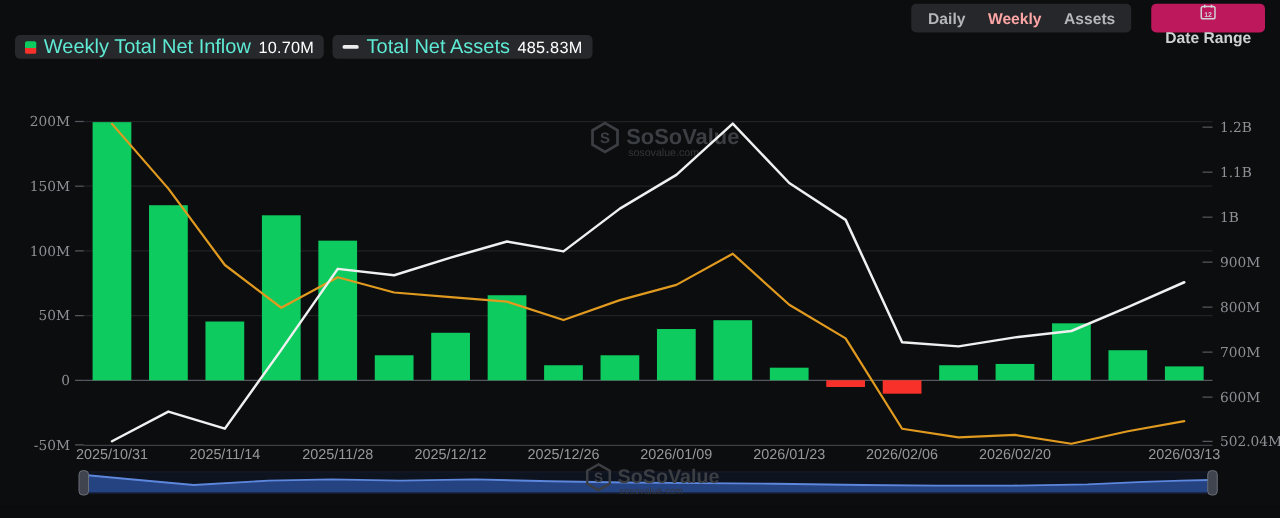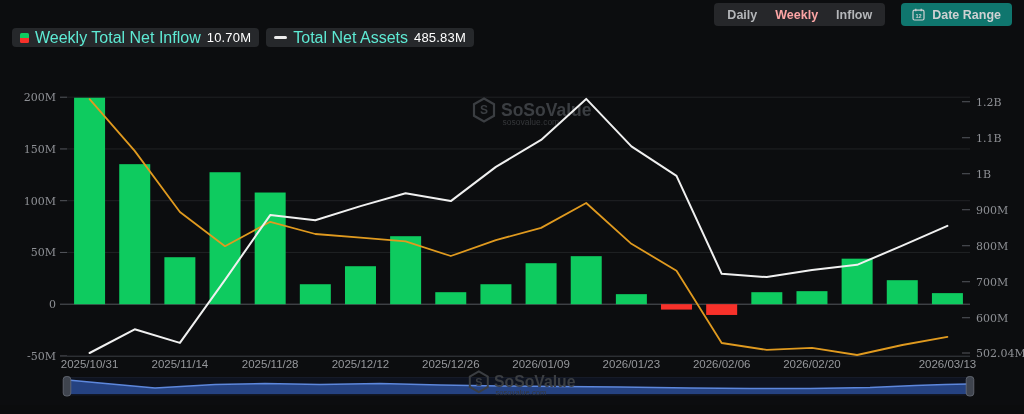--- a/index.html
+++ b/index.html
@@ -5,23 +5,23 @@
   html,body{margin:0;padding:0;background:#0b0c0d;}
   .stage{position:relative;width:1024px;height:405px;background:#0c0d0f;overflow:hidden;
          font-family:"Liberation Sans",sans-serif;-webkit-font-smoothing:antialiased;}
   
   .top-controls{position:absolute;top:3px;right:12px;display:flex;gap:16px;align-items:center;}
   .seg-group{display:flex;align-items:center;gap:4px;background:#26272a;border-radius:4px;
              padding:0 6px;height:23px;}
   .seg-tab{background:transparent;border:none;color:#b4b6b9;font-family:"Liberation Sans",sans-serif;
            font-size:12.5px;font-weight:600;padding:0 7px;height:23px;cursor:pointer;border-radius:3px;}
   .seg-tab.selected{color:#fca5a5;}
-  .date-range{display:flex;align-items:center;gap:7px;background:#0f766e;border:none;border-radius:4px;
+  .date-range{display:flex;align-items:center;gap:7px;background:#be185d;border:none;border-radius:4px;
               height:23px;padding:0 11px;color:#cfd1d3;font-family:"Liberation Sans",sans-serif;
-              font-size:12.5px;font-weight:600;cursor:pointer;}
+              font-size:12.5px;font-weight:600;cursor:pointer;flex-direction:column;}
   .cal{display:inline-flex;line-height:0;}
   
   .legend-row{position:absolute;top:28px;left:12px;display:flex;gap:7px;align-items:center;}
   .chip{display:flex;align-items:center;gap:6px;background:#26282b;border-radius:4px;height:19px;
         padding:0 8px;cursor:pointer;}
   .chip .lbl{color:#5eead4;font-size:16px;white-space:nowrap;}
   .chip .val{color:#ffffff;font-size:13px;font-weight:normal;white-space:nowrap;letter-spacing:.2px;}
   .icon-inflow{width:9px;height:10px;border-radius:1.5px;
                background:linear-gradient(#0ecb5f 0 55%, #f8312a 55% 100%);}
   .dash{width:13px;height:3.5px;border-radius:2px;}
@@ -36,21 +36,21 @@
 </style>
 </head>
 <body>
 
 <div class="stage">
 
   <div class="top-controls">
     <div class="seg-group">
       <button class="seg-tab">Daily</button>
       <button class="seg-tab selected">Weekly</button>
-      <button class="seg-tab">Inflow</button>
+      <button class="seg-tab">Assets</button>
     </div>
     <button class="date-range">
       <span class="cal">
         <svg width="13" height="13" viewBox="0 0 13 13">
           <rect x="1" y="2.2" width="11" height="9.8" rx="1.5" fill="none" stroke="#cfd1d3" stroke-width="1.2"></rect>
           <line x1="3.8" y1="0.8" x2="3.8" y2="3.2" stroke="#cfd1d3" stroke-width="1.2"></line>
           <line x1="9.2" y1="0.8" x2="9.2" y2="3.2" stroke="#cfd1d3" stroke-width="1.2"></line>
           <text x="6.5" y="10.3" text-anchor="middle" font-size="5.6" font-weight="bold" fill="#cfd1d3" font-family="Liberation Sans, sans-serif">12</text>
         </svg>
       </span>

